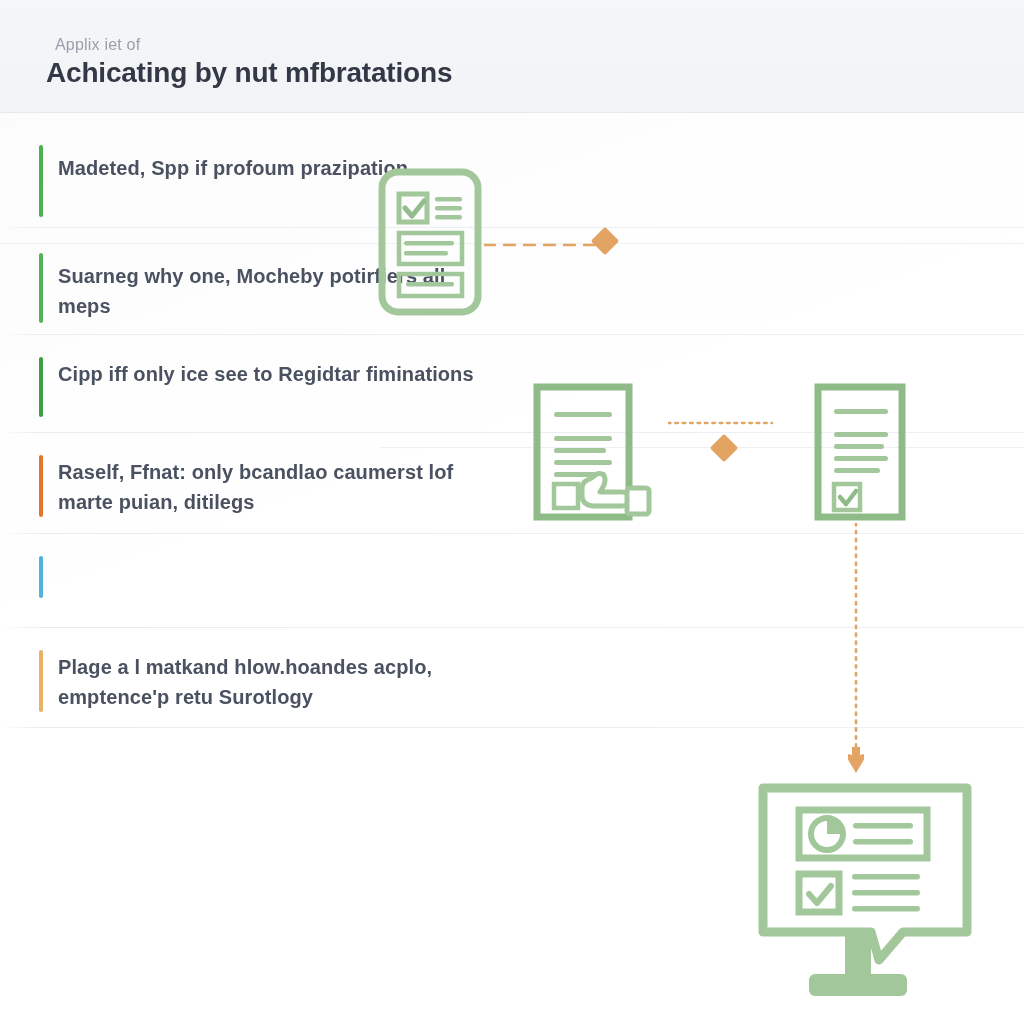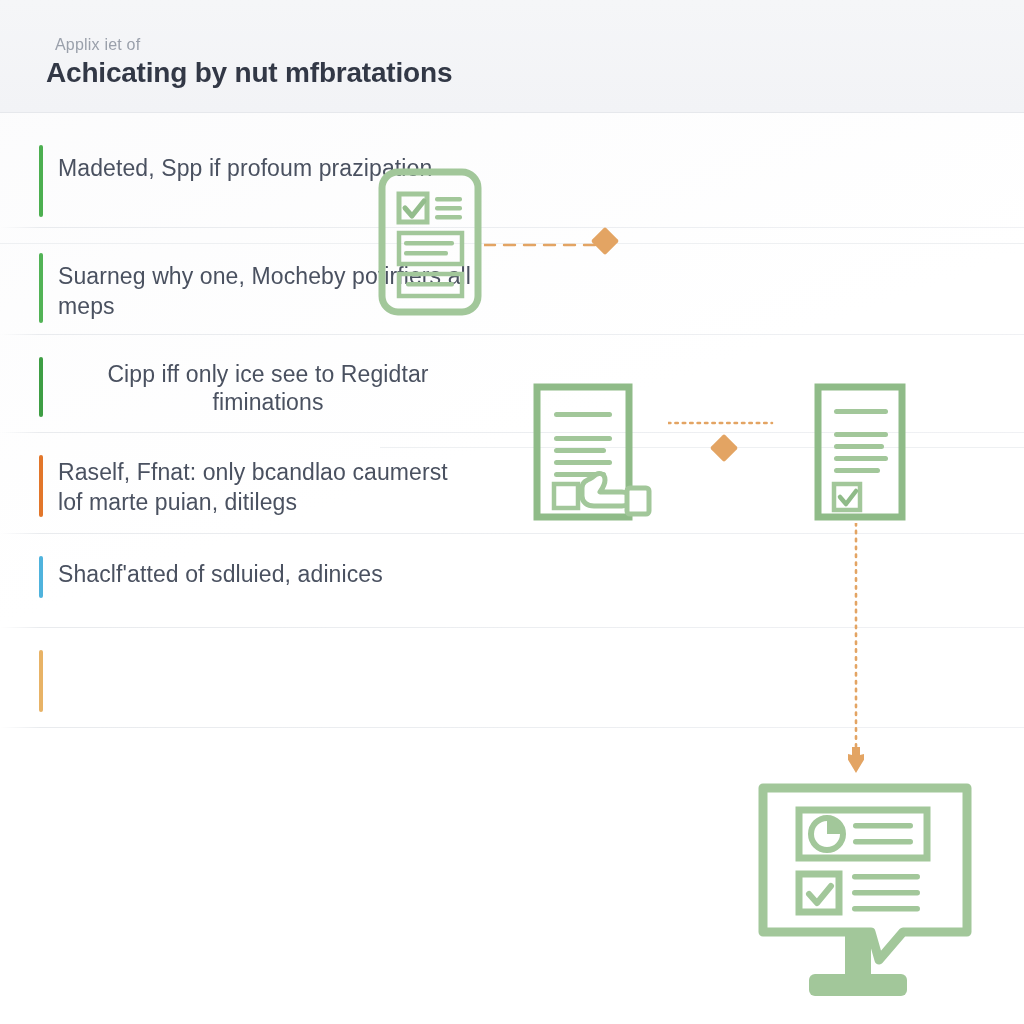--- a/index.html
+++ b/index.html
@@ -39,22 +39,22 @@
   .row{position:relative;width:1024px;box-sizing:border-box;}
   .row .sep{
     position:absolute;left:0;right:0;bottom:0;height:1px;
     background:linear-gradient(90deg,rgba(228,230,234,0) 0px,#e9ebee 40px,#eceef1 560px,#f0f1f4 100%);
   }
   .bar{
     position:absolute;left:39px;width:4px;border-radius:2px;
   }
   .row-text{
     position:absolute;left:58px;
-    font-size:23px;line-height:30px;color:#4a5160;
-    font-weight:400;letter-spacing:.1px;
+    font-size:20px;line-height:30px;color:#4a5160;
+    font-weight:700;letter-spacing:.1px;
     max-width:420px;
   }
 
   
   .ico{position:absolute;}
 
   
   .conn{position:absolute;}
   .diamond{
     position:absolute;width:20px;height:20px;
@@ -96,26 +96,26 @@
     </div>
 
     <div class="row" style="height:101px;">
       <div class="bar" style="top:22px;height:62px;background:#e2762a;"></div>
       <div class="row-text" style="top:24px;line-height:30px;max-width:400px;">Raself, Ffnat: only bcandlao caumerst lof marte puian, ditilegs</div>
       <div class="sep"></div>
     </div>
 
     <div class="row" style="height:94px;">
       <div class="bar" style="top:22px;height:42px;background:#4fb3dd;"></div>
-      <div class="row-text" style="top:25px;">Shaclf'atted of sdluied, adinices</div>
       <div class="sep"></div>
     </div>
 
     <div class="row" style="height:100px;">
       <div class="bar" style="top:22px;height:62px;background:#e8b366;"></div>
+      <div class="row-text" style="top:24px;max-width:390px;">Plage a l matkand hlow.hoandes acplo, emptence'p retu Surotlogy</div>
       <div class="sep"></div>
     </div>
   </div>
 
   <div class="hline" style="left:0;top:243px;width:1024px;"></div>
   <div class="hline" style="left:380px;top:447px;width:644px;"></div>
 
   <div class="ico" style="left:378px;top:168px;">
     <svg width="104" height="148" viewBox="0 0 104 148" fill="none">
       <rect x="4" y="4" width="96" height="140" rx="16" stroke="#a2c79a" stroke-width="7"></rect>

